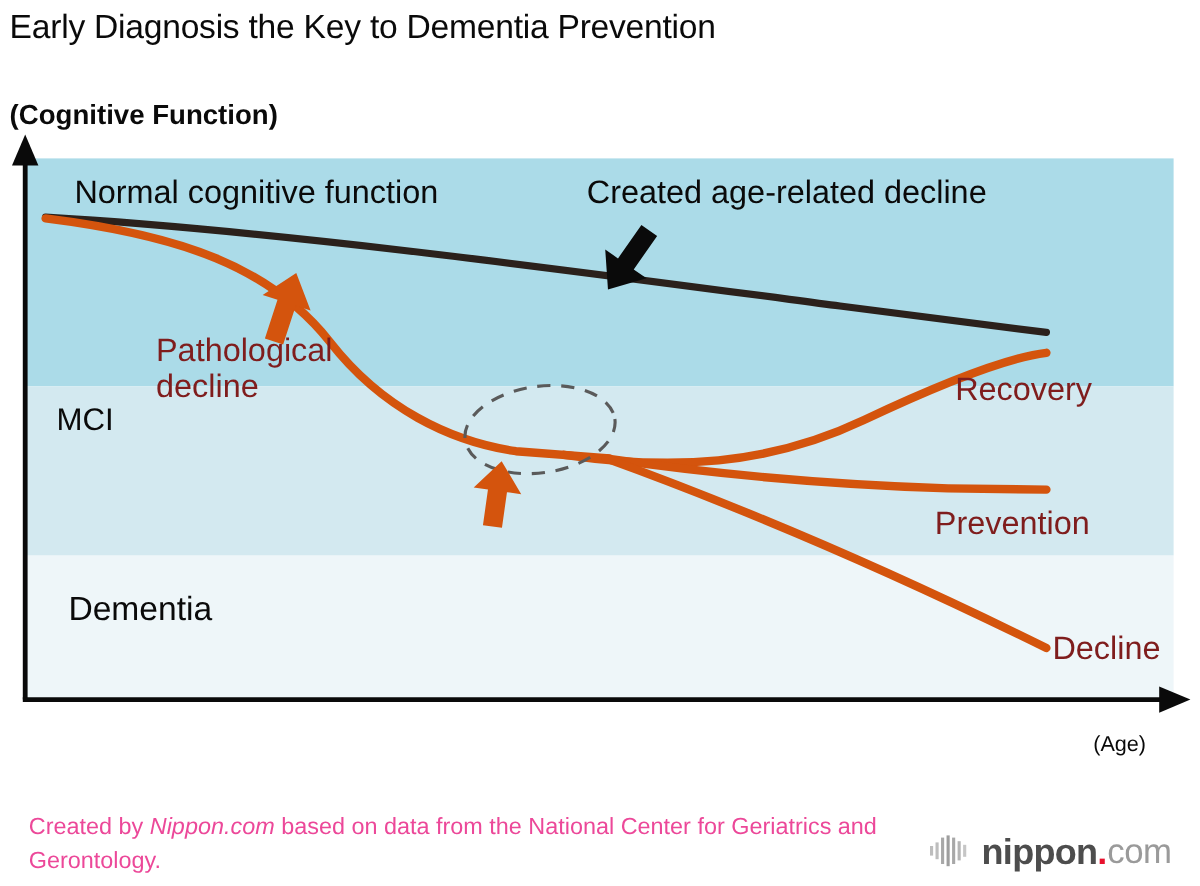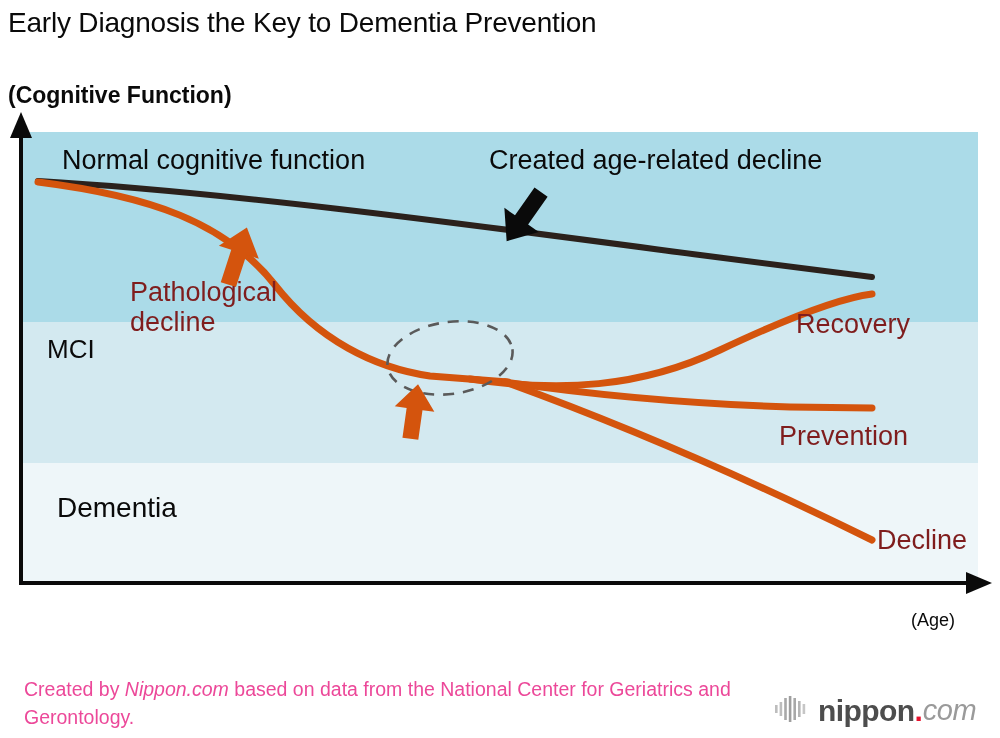--- a/index.html
+++ b/index.html
@@ -129,21 +129,20 @@
     font-weight: bold;
     color: #e8112d;
     line-height: 1;
   }
   #nippon-logo .logo-com {
     font-size: 29px;
     font-weight: normal;
     color: #9a9a9a;
     letter-spacing: -0.4px;
     line-height: 1;
-    font-style: italic;
   }
 </style>
 </head>
 <body>
 
 <div id="chart-title">Early Diagnosis the Key to Dementia Prevention</div>
 
 <div id="y-axis-caption">(Cognitive Function)</div>
 
 <svg id="plot-svg" viewBox="0 0 1000 738" xmlns="http://www.w3.org/2000/svg">

